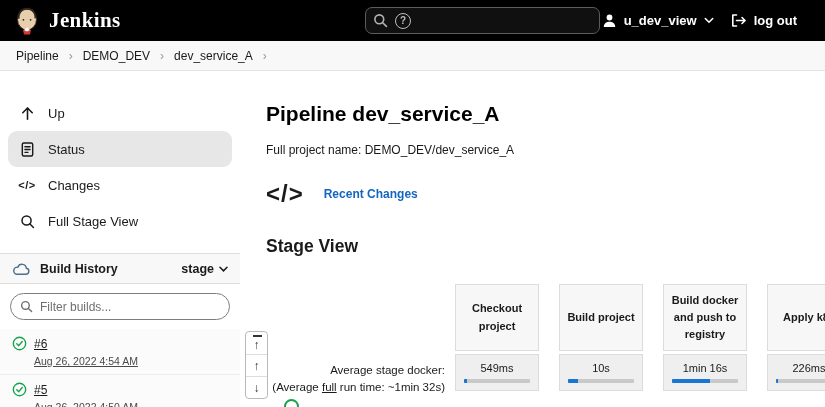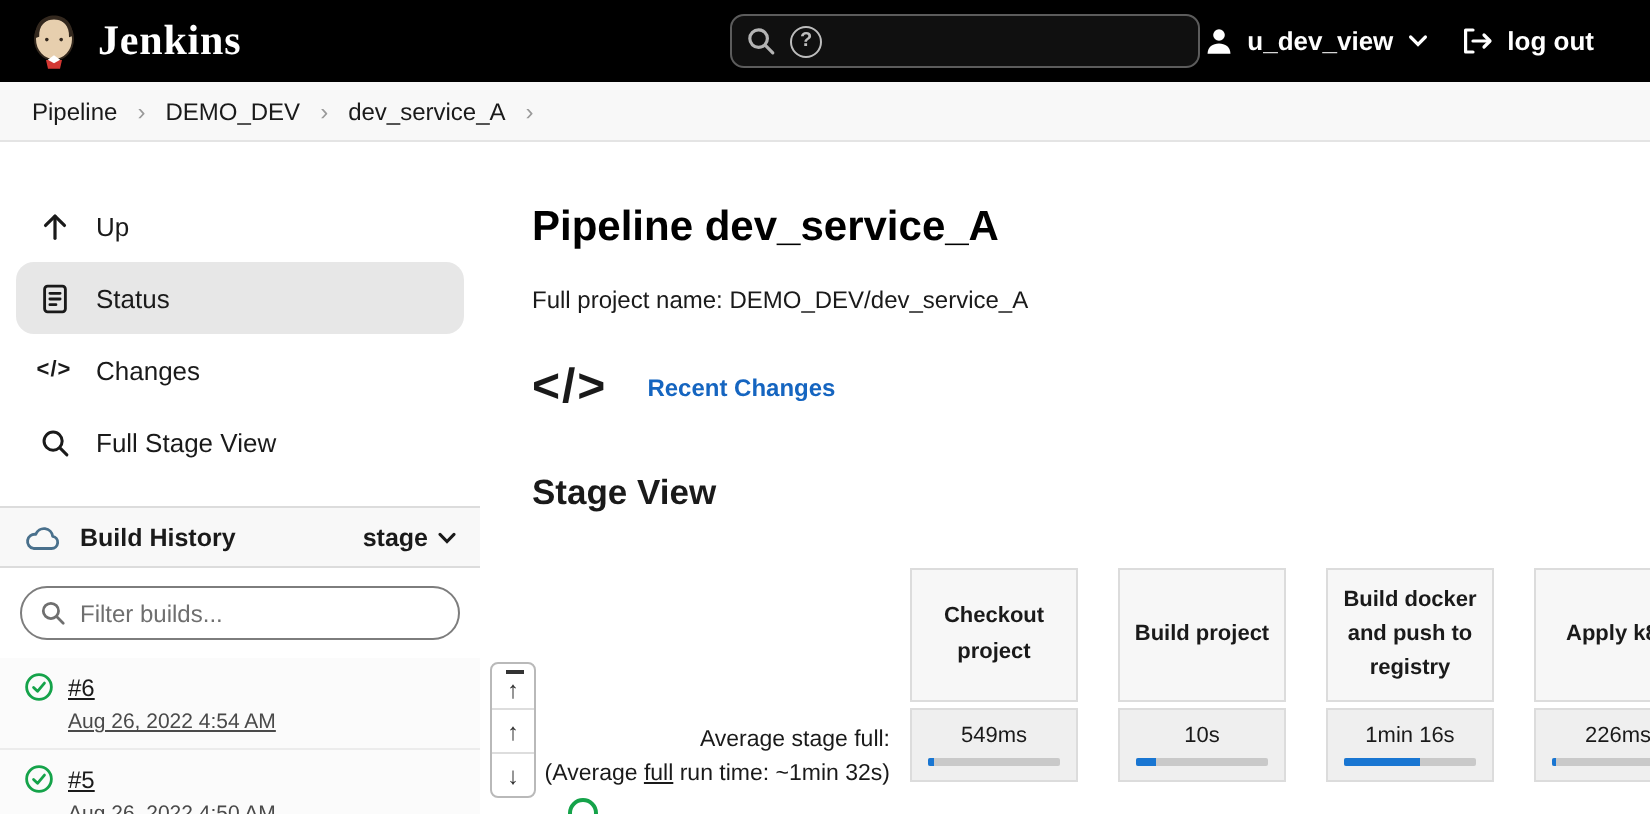--- a/index.html
+++ b/index.html
@@ -216,21 +216,21 @@
 
     <div class="recent">
       <span class="code-big">&lt;/&gt;</span>
       <span class="recent-link">Recent Changes</span>
     </div>
 
     <h2 class="stage-heading">Stage View</h2>
 
     <div class="stage-area">
       <div class="avg-labels">
-        <div>Average stage full:</div>
+        <div>Average stage docker:</div>
         <div><span>(Average </span><span style="text-decoration:underline">full</span><span> run time: ~1min 32s)</span></div>
       </div>
 
       <div class="stage-table">
         <div class="stage-head">
           <div class="th">Checkout project</div>
           <div class="th">Build project</div>
           <div class="th">Build docker and push to registry</div>
           <div class="th">Apply k8s</div>
         </div>

